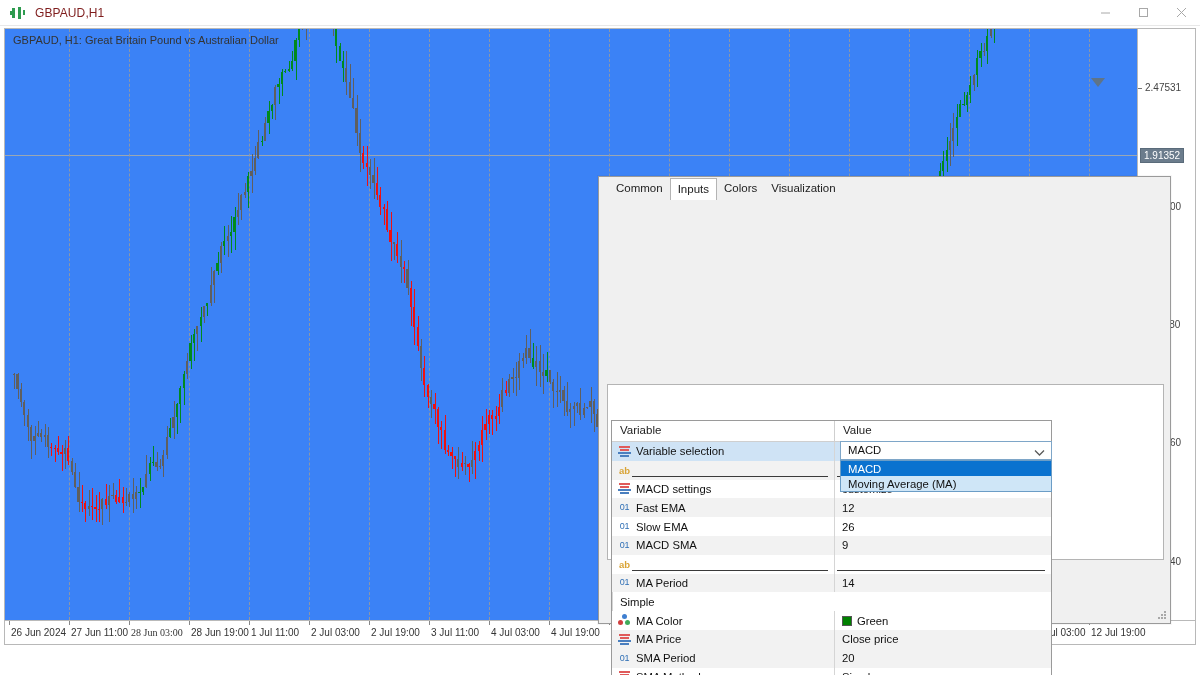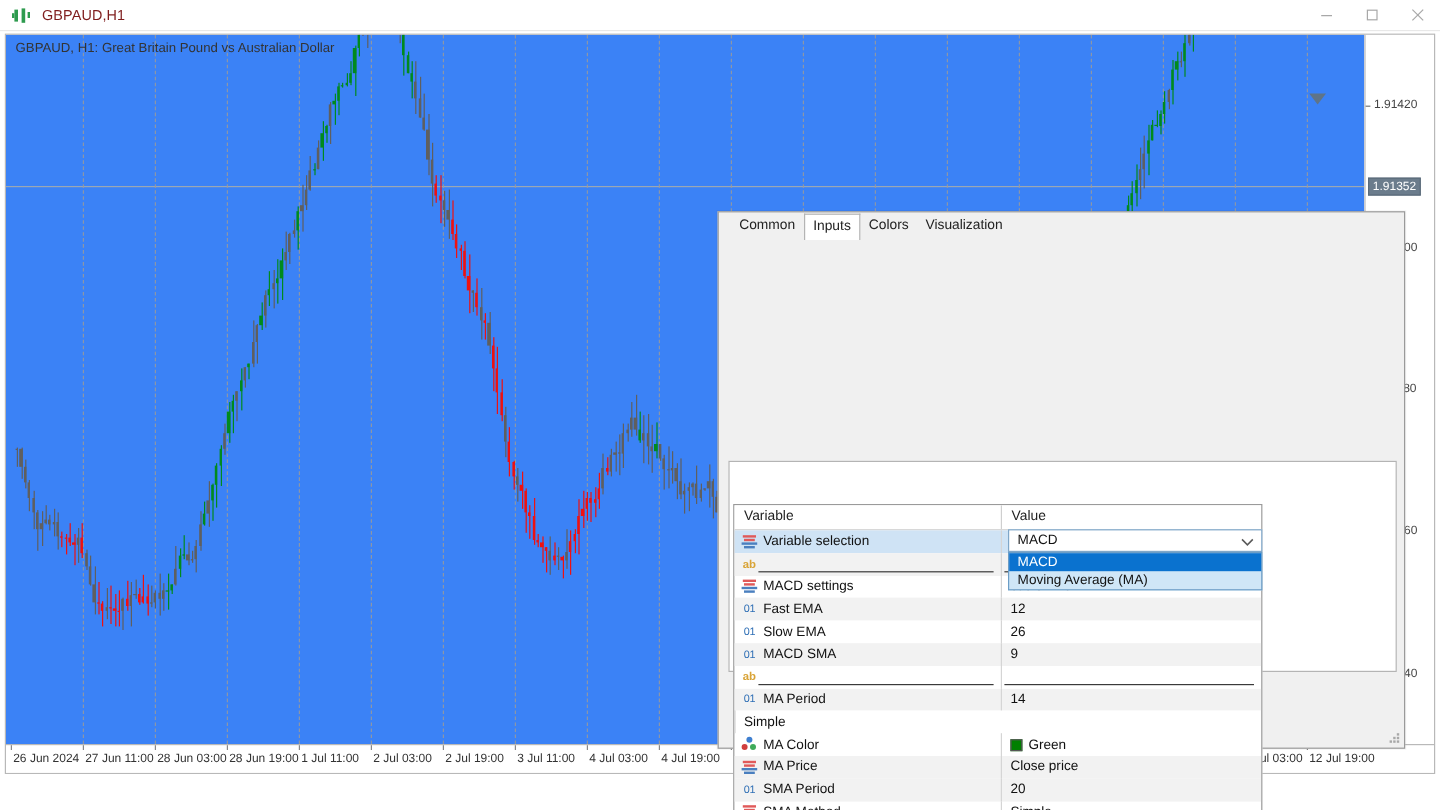--- a/index.html
+++ b/index.html
@@ -1359,32 +1359,32 @@
         <div class="candle" style="left: 1103.26px;"></div>
         <div class="candle" style="left: 1106.65px;"></div>
         <div class="candle" style="left: 1110.05px;"></div>
         <div class="candle" style="left: 1113.44px;"></div>
         <div class="candle" style="left: 1116.83px;"></div>
         <div class="candle" style="left: 1120.22px;"></div>
         <div class="candle" style="left: 1123.61px;"></div>
         <div class="arrow-mark" style="left: 1086.31px; top: 49.3333px;"></div>
       </div>
     <div class="price-scale" id="pscale">
-        <div class="price-tick" style="top: 53.2px;">1.91420</div>
+        <div class="price-tick" style="top: 53.2px;">2.47531</div>
         <div class="price-cur" style="top: 119.293px;">1.91352</div>
         <div class="price-tick" style="top: 171.6px;">1.91300</div>
         <div class="price-tick" style="top: 290px;">1.91180</div>
         <div class="price-tick" style="top: 408.4px;">1.91060</div>
         <div class="price-tick" style="top: 526.8px;">1.90940</div>
         <div class="price-tick" style="top: 592.8px;">0</div>
       </div>
     <div class="time-scale" id="tscale">
         <div class="time-tick" style="left: 6px;">26 Jun 2024</div>
         <div class="time-tick" style="left: 66px;">27 Jun 11:00</div>
-        <div class="time-tick" style="left: 126px;">28 Jun 03:00</div>
+        <div class="time-tick" style="left: 126px; font-family: Liberation Serif, serif;">28 Jun 03:00</div>
         <div class="time-tick" style="left: 186px;">28 Jun 19:00</div>
         <div class="time-tick" style="left: 246px;">1 Jul 11:00</div>
         <div class="time-tick" style="left: 306px;">2 Jul 03:00</div>
         <div class="time-tick" style="left: 366px;">2 Jul 19:00</div>
         <div class="time-tick" style="left: 426px;">3 Jul 11:00</div>
         <div class="time-tick" style="left: 486px;">4 Jul 03:00</div>
         <div class="time-tick" style="left: 546px;">4 Jul 19:00</div>
         <div class="time-tick" style="left: 606px;">5 Jul 11:00</div>
         <div class="time-tick" style="left: 666px;">8 Jul 03:00</div>
         <div class="time-tick" style="left: 726px;">8 Jul 19:00</div>

